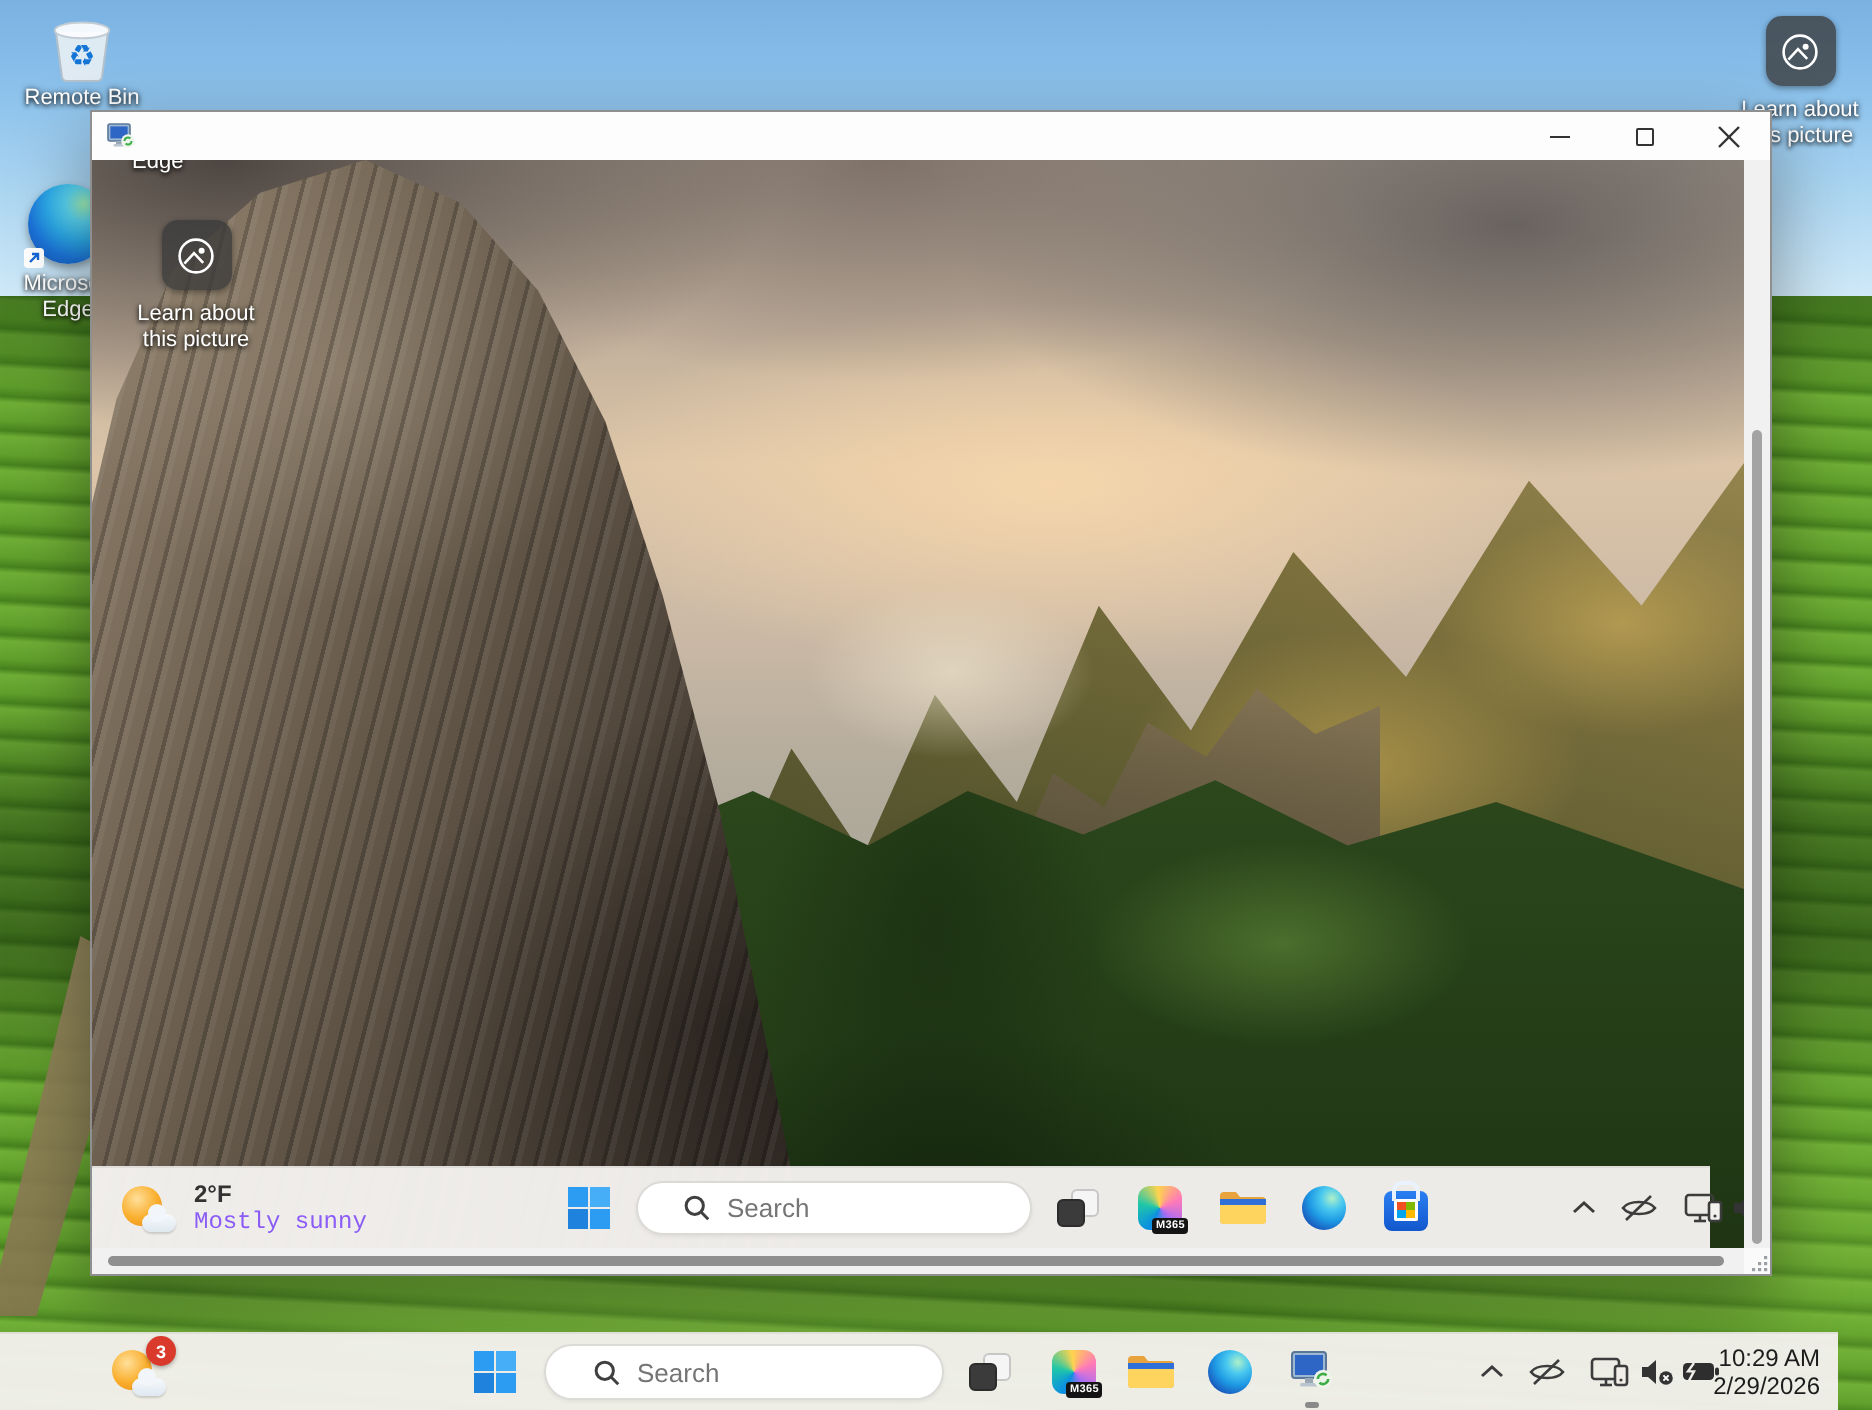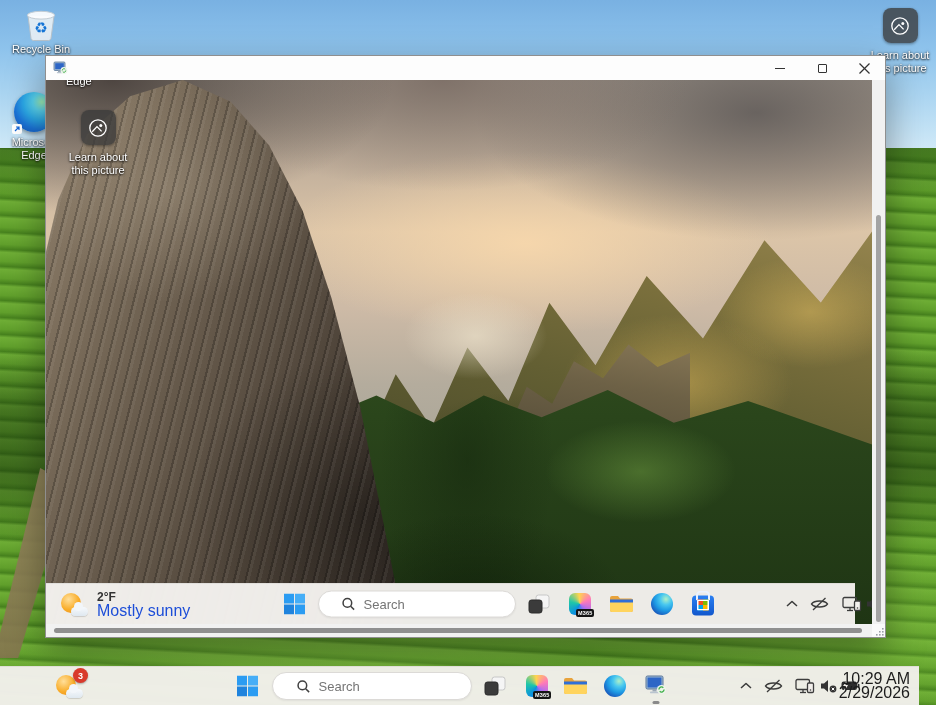--- a/index.html
+++ b/index.html
@@ -129,22 +129,22 @@
     background:radial-gradient(circle at 38% 32%, #ffdf9a 0%, #f9ad2a 55%, #e8891a 100%); }
   .wicon .cloud { position:absolute; right:0; bottom:1px; width:17px; height:9px; border-radius:8px;
     background:linear-gradient(180deg,#f6f9fc,#dfe8f0); box-shadow:0 1px 1px rgba(0,0,0,.15); }
   .wicon .cloud::before { content:""; position:absolute; left:3px; top:-5px; width:9px; height:9px;
     border-radius:50%; background:#f2f6fa; }
   .badge3 { position:absolute; top:-5px; right:-5px; width:15px; height:15px; border-radius:50%;
     background:#d93a2b; color:#fff; font-size:9px; font-weight:bold; display:flex;
     align-items:center; justify-content:center; box-shadow:0 1px 2px rgba(0,0,0,.3); }
   .weather-txt { margin-left:9px; line-height:14px; }
   .weather-txt .t { font-size:12px; color:#333; font-weight:bold; }
-  .weather-txt .c { font-size:16px; color:#1d4ed8; }
-  .clock { text-align:right; font-size:16px; color:#1c1c1c; line-height:14px; }
+  .weather-txt .c { font-size:12px; color:#8b5cf6;font-family:Liberation Mono, monospace; }
+  .clock { text-align:right; font-size:12px; color:#1c1c1c; line-height:14px; }
   .runbar { position:absolute; left:50%; transform:translateX(-50%); bottom:1px;
     width:7px; height:3px; border-radius:2px; background:#8a8a8a; }
 
   
   .vscroll { position:absolute; right:0; top:0; width:13px; bottom:13px; background:#f1f1f1; }
   .vthumb { position:absolute; left:4px; width:5px; top:135px; bottom:2px; background:#a3a3a3; border-radius:3px; }
   .hscroll { position:absolute; left:0; right:13px; bottom:0; height:13px; background:#f1f1f1; }
   .hthumb { position:absolute; top:4px; height:5px; left:8px; right:10px; background:#8f8f8f; border-radius:3px; }
   .scorner { position:absolute; right:0; bottom:0; width:13px; height:13px; background:#fafafa;
     display:flex; align-items:flex-end; justify-content:flex-end; padding:1px; }
@@ -162,21 +162,21 @@
     <div class="h-fields"></div>
     <div class="h-path"></div>
   </div>
 
   <div class="recycle">
     <svg class="glyph" width="34" height="36" viewBox="0 0 34 36">
       <path d="M4 10 L7 32.5 a2.5 2.5 0 0 0 2.5 2 h15 a2.5 2.5 0 0 0 2.5 -2 L30 10" fill="rgba(236,241,245,.88)" stroke="#b6c2cb" stroke-width="1"></path>
       <ellipse cx="17" cy="9.2" rx="13.6" ry="3.9" fill="rgba(250,252,254,.95)" stroke="#c2ccd4" stroke-width="1"></ellipse>
       <text x="17" y="27" font-size="15" fill="#1575d6" text-anchor="middle">♻</text>
     </svg>
-    <div class="desk-label">Recycle Bin</div>
+    <div class="desk-label">Remote Bin</div>
   </div>
 
   <div class="edge-desk">
     <div class="edgeball-big">
       <svg class="shortcut-arrow" width="10" height="10" viewBox="0 0 10 10">
         <rect width="10" height="10" rx="2" fill="#fff"></rect>
         <path d="M3 7 L7 3 M4 3 h3 v3" stroke="#1466d8" stroke-width="1.2" fill="none"></path>
       </svg>
     </div>
     <div class="desk-label">

